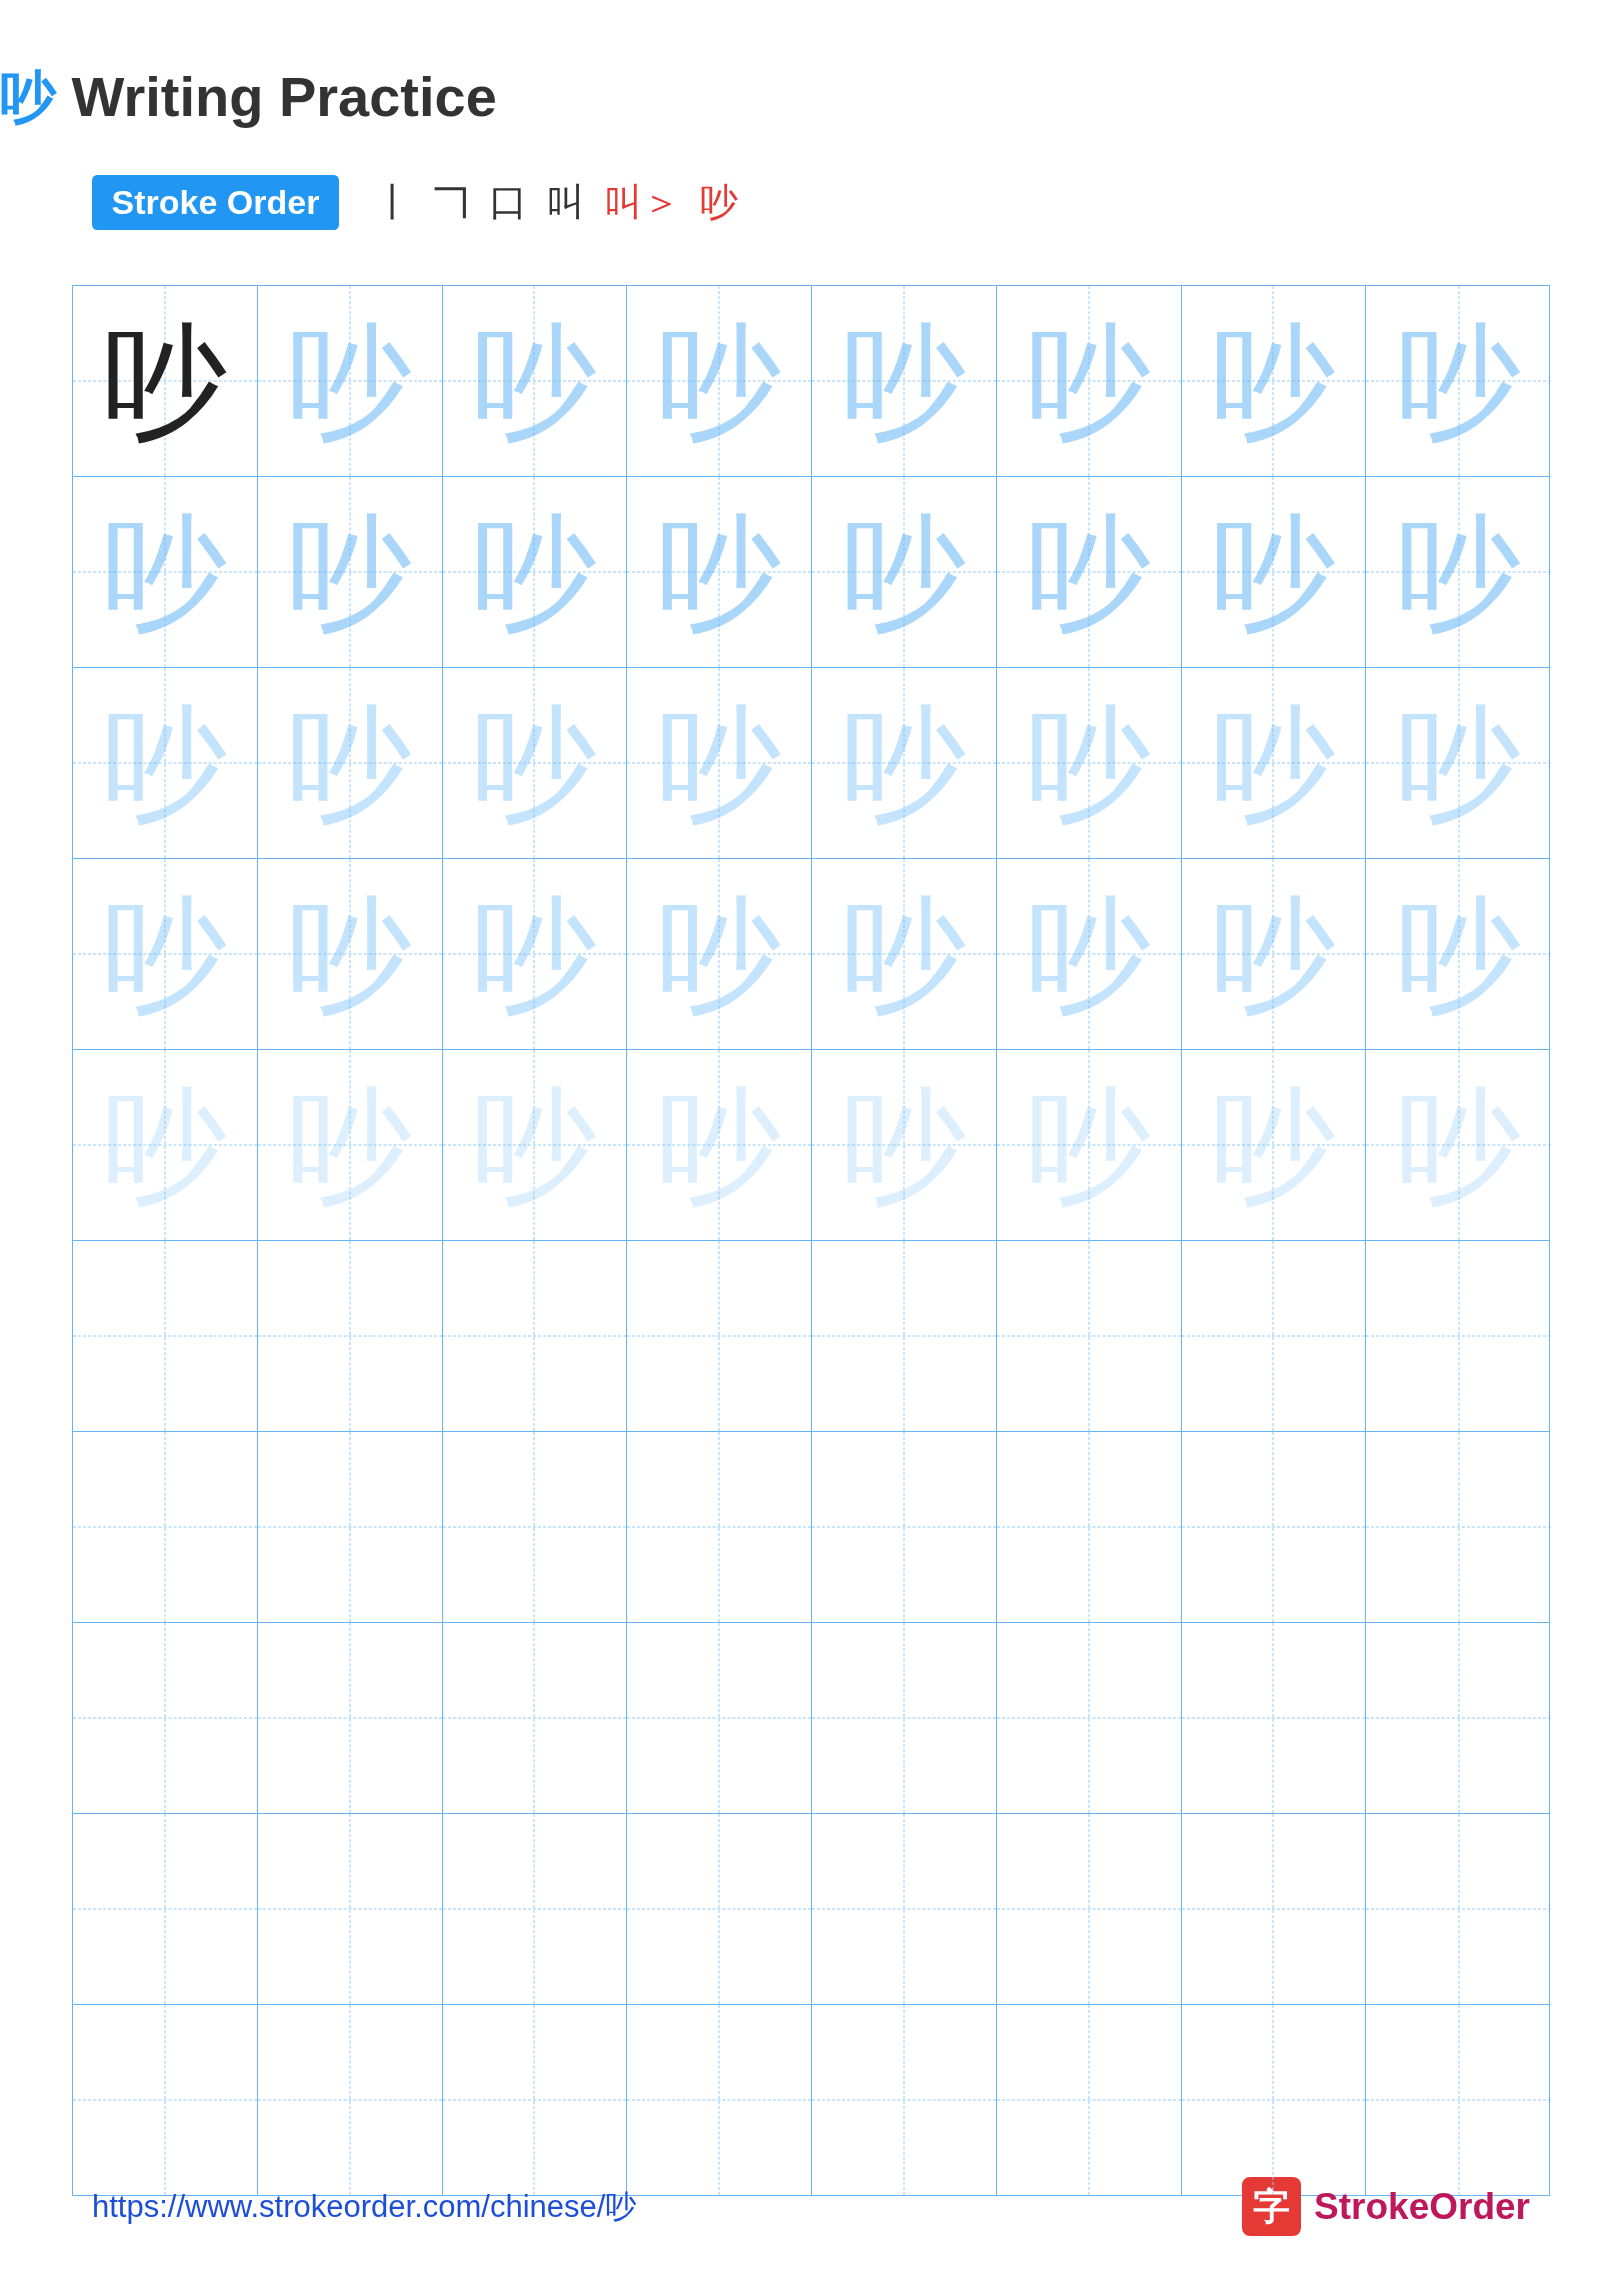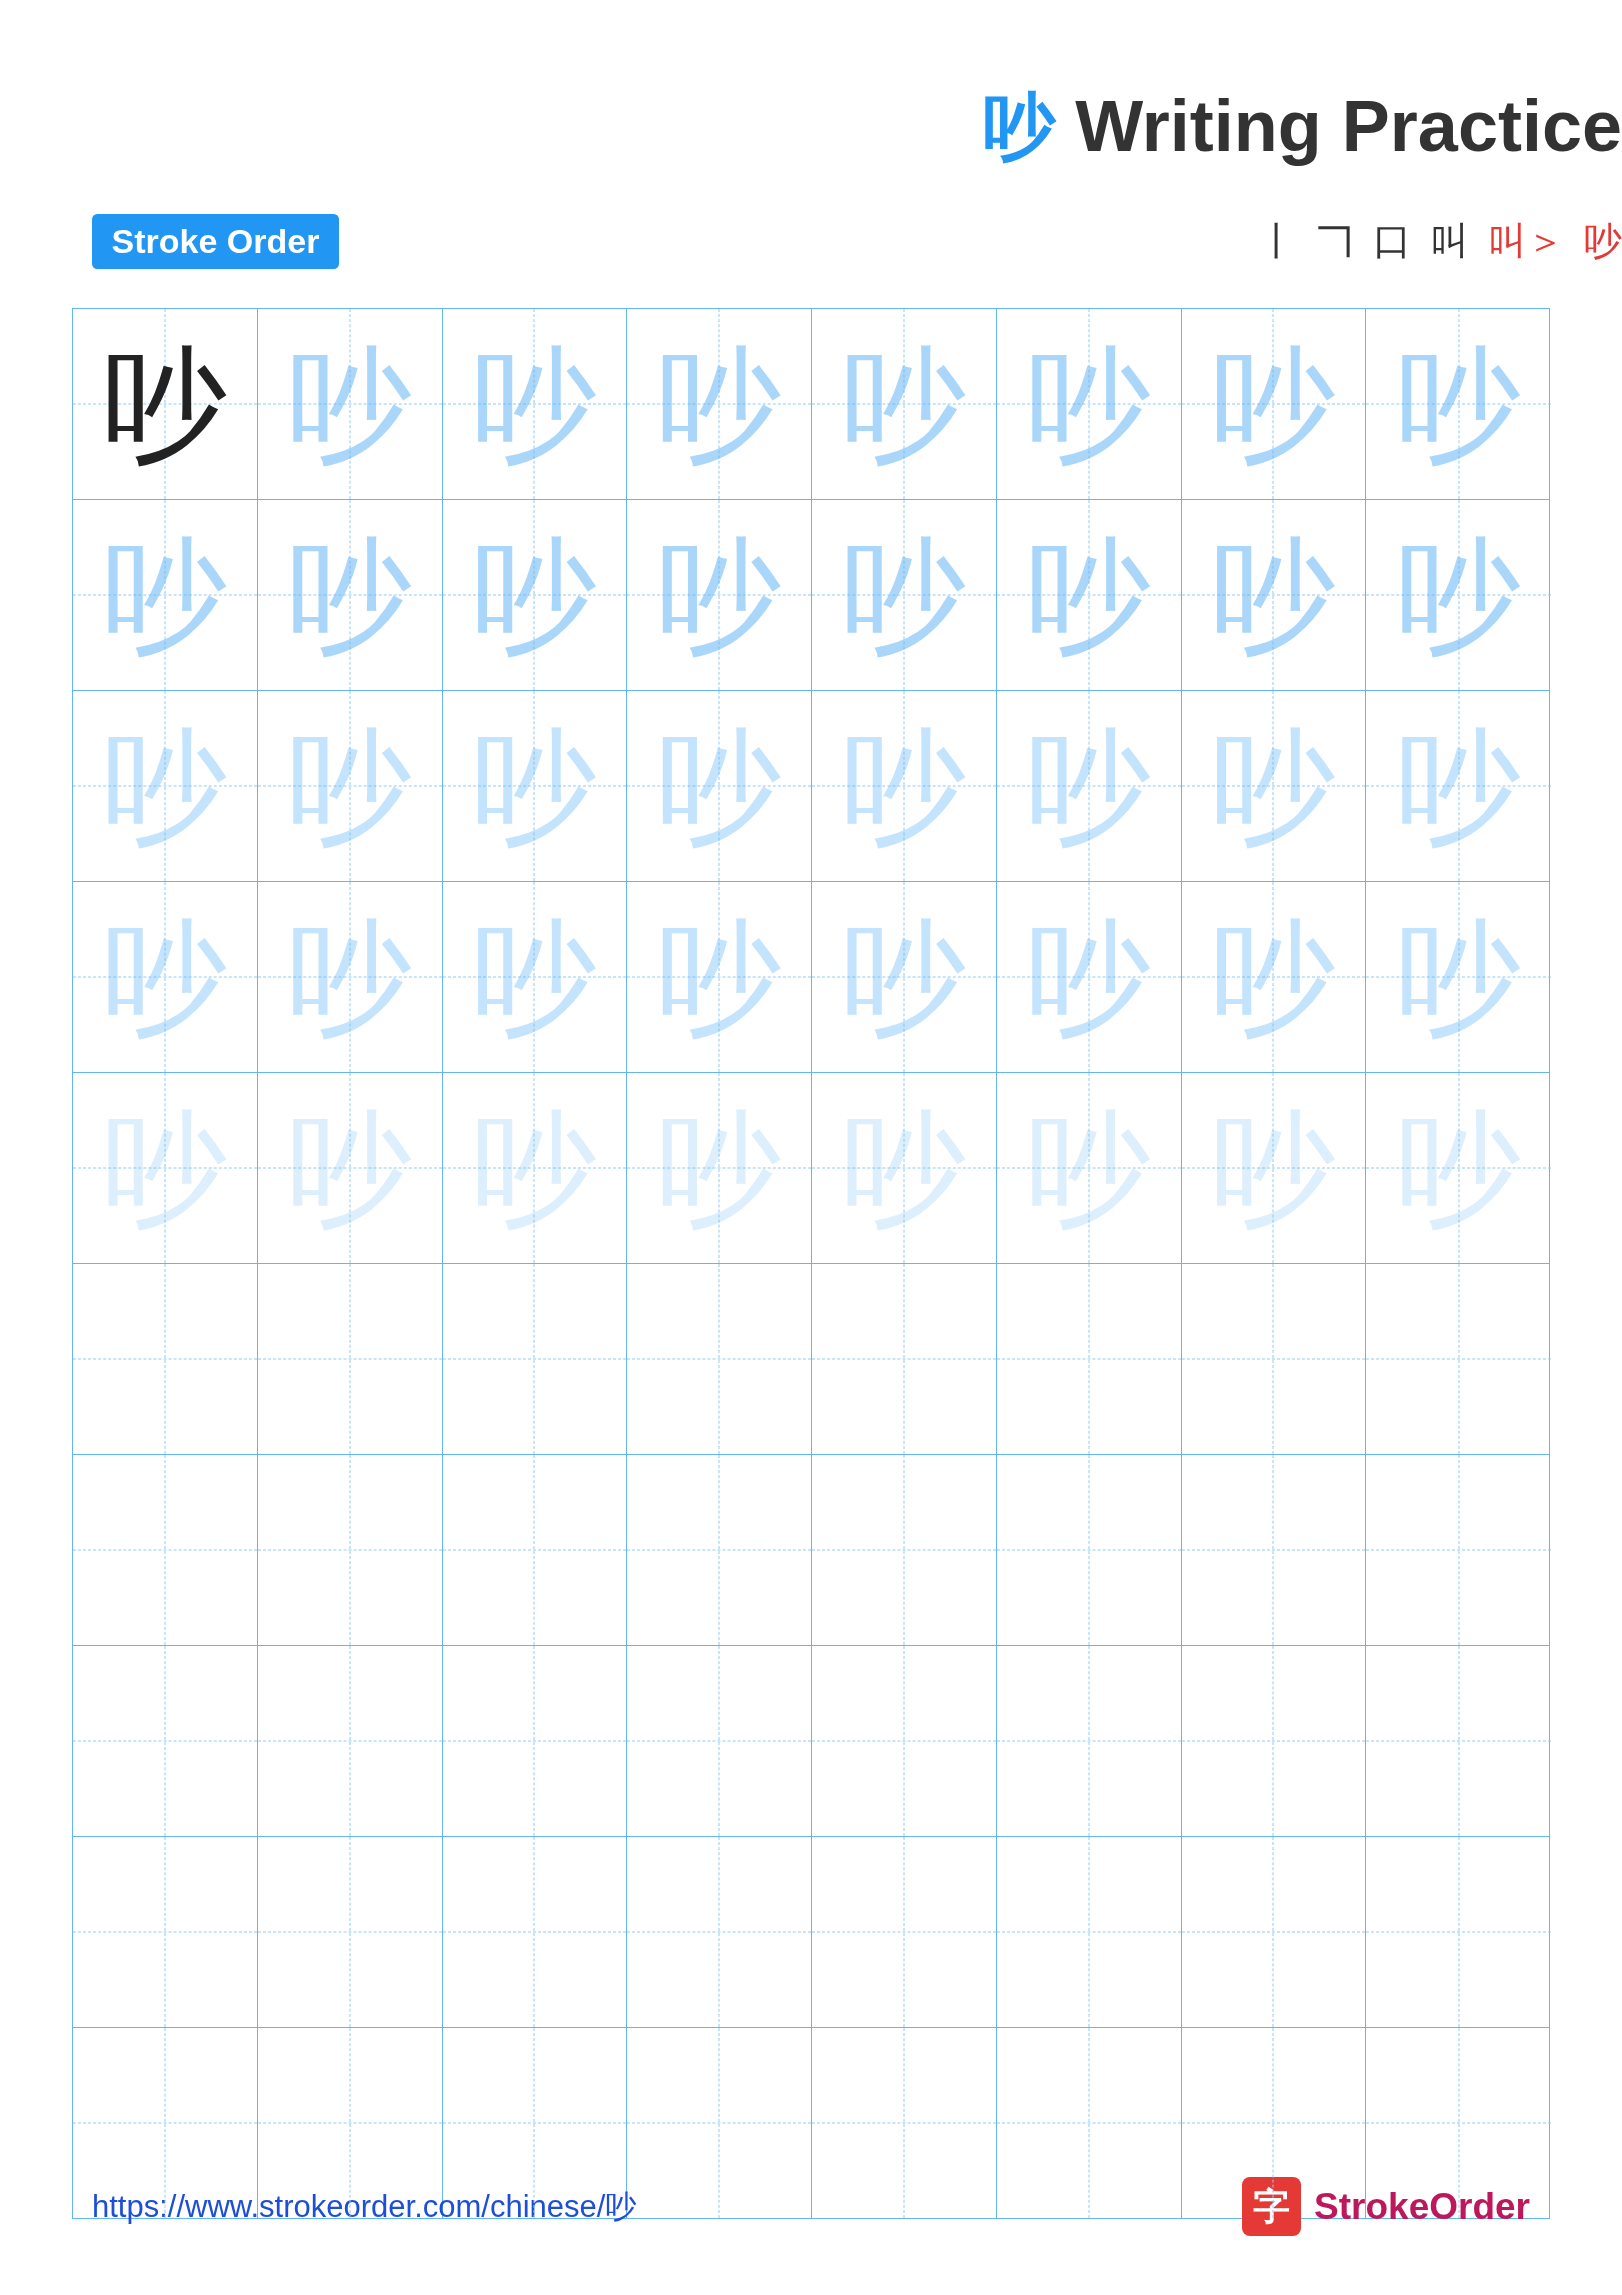--- a/index.html
+++ b/index.html
@@ -6,38 +6,37 @@
     body {
       width: 1622px;
       height: 2295px;
       background: #ffffff;
       font-family: 'Arial', sans-serif;
       position: relative;
       overflow: hidden;
     }
 
     .page-title {
-      text-align: right;
-      padding-top: 79px;
+      text-align: left;
+      padding-top: 60px;
       padding-bottom: 39px;
-      font-size: 72px;
+      font-size: 56px;
       font-weight: bold;
       color: #333;
     }
     .page-title .char {
       color: #2196F3;
     }
 
     .stroke-order-section {
       display: flex;
       align-items: center;
       padding-left: 92px;
-      margin-bottom: 39px;
+      margin-bottom: 55px;
       gap: 35px;
-      justify-content: space-between;
     }
     .stroke-order-badge {
       background: #2196F3;
       color: white;
       font-size: 34px;
       font-weight: bold;
       padding: 7.9px 19.6px;
       border-radius: 5.2px;
     }
     .stroke-order-steps {

